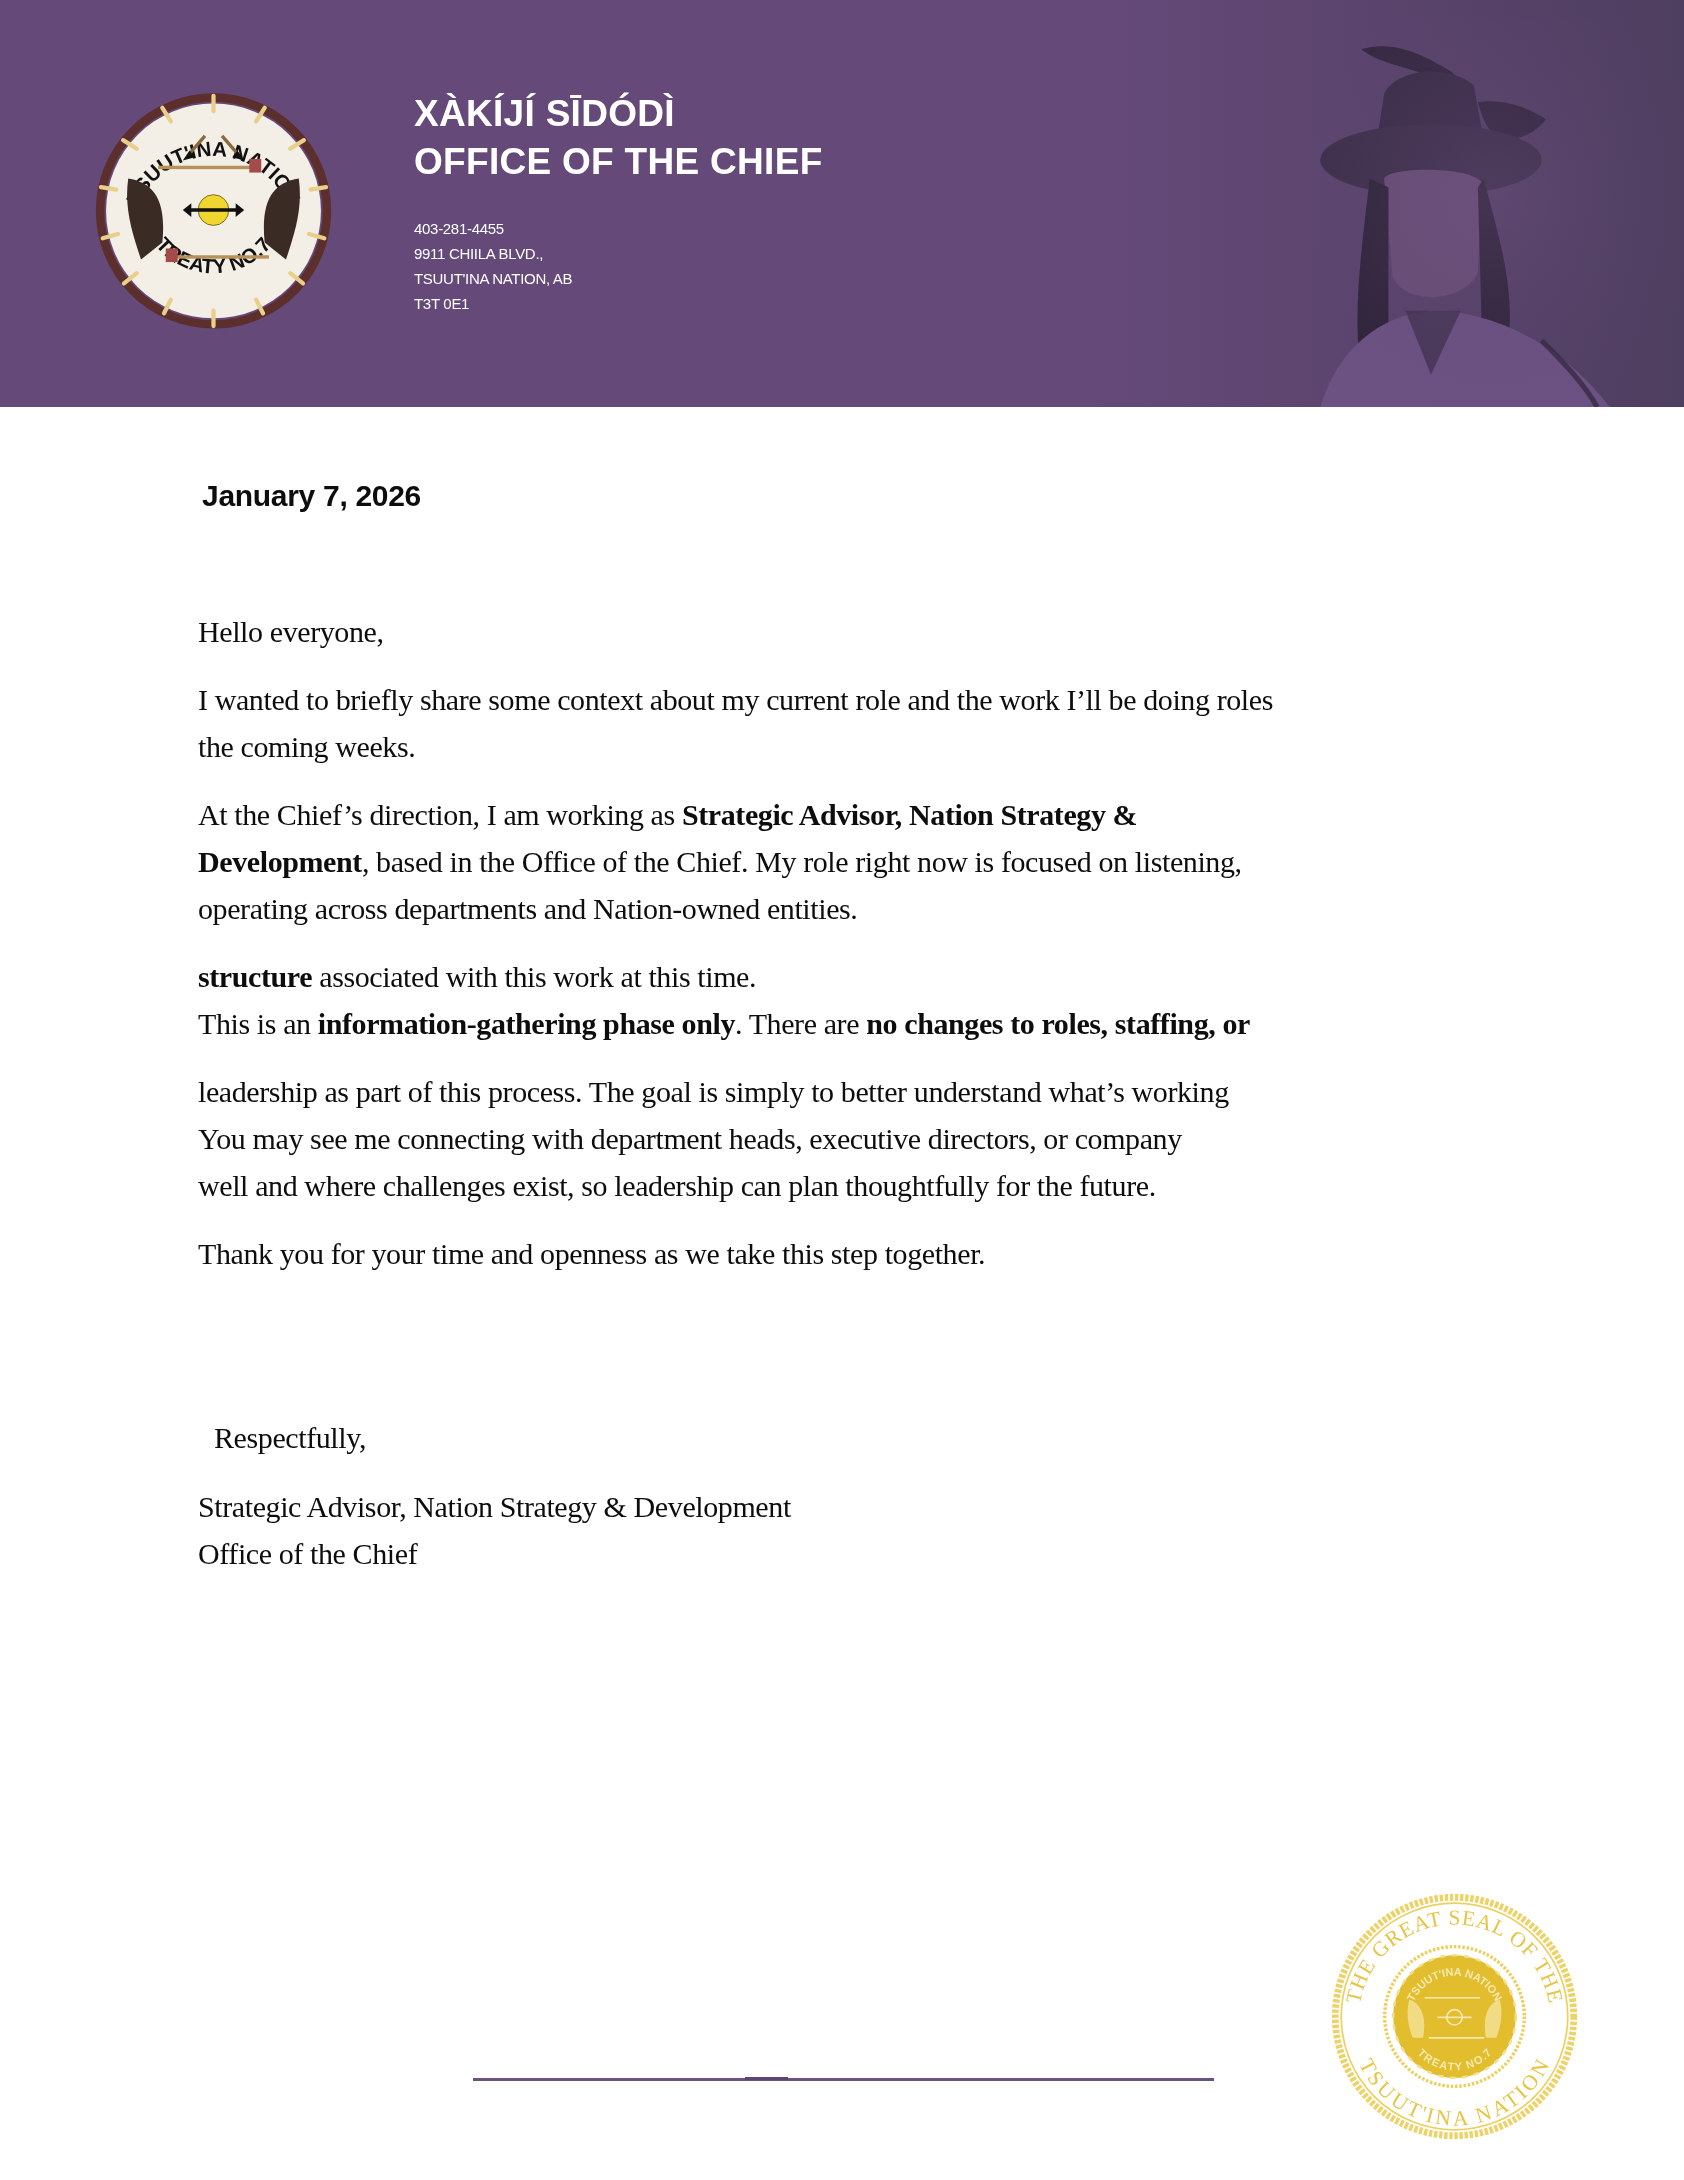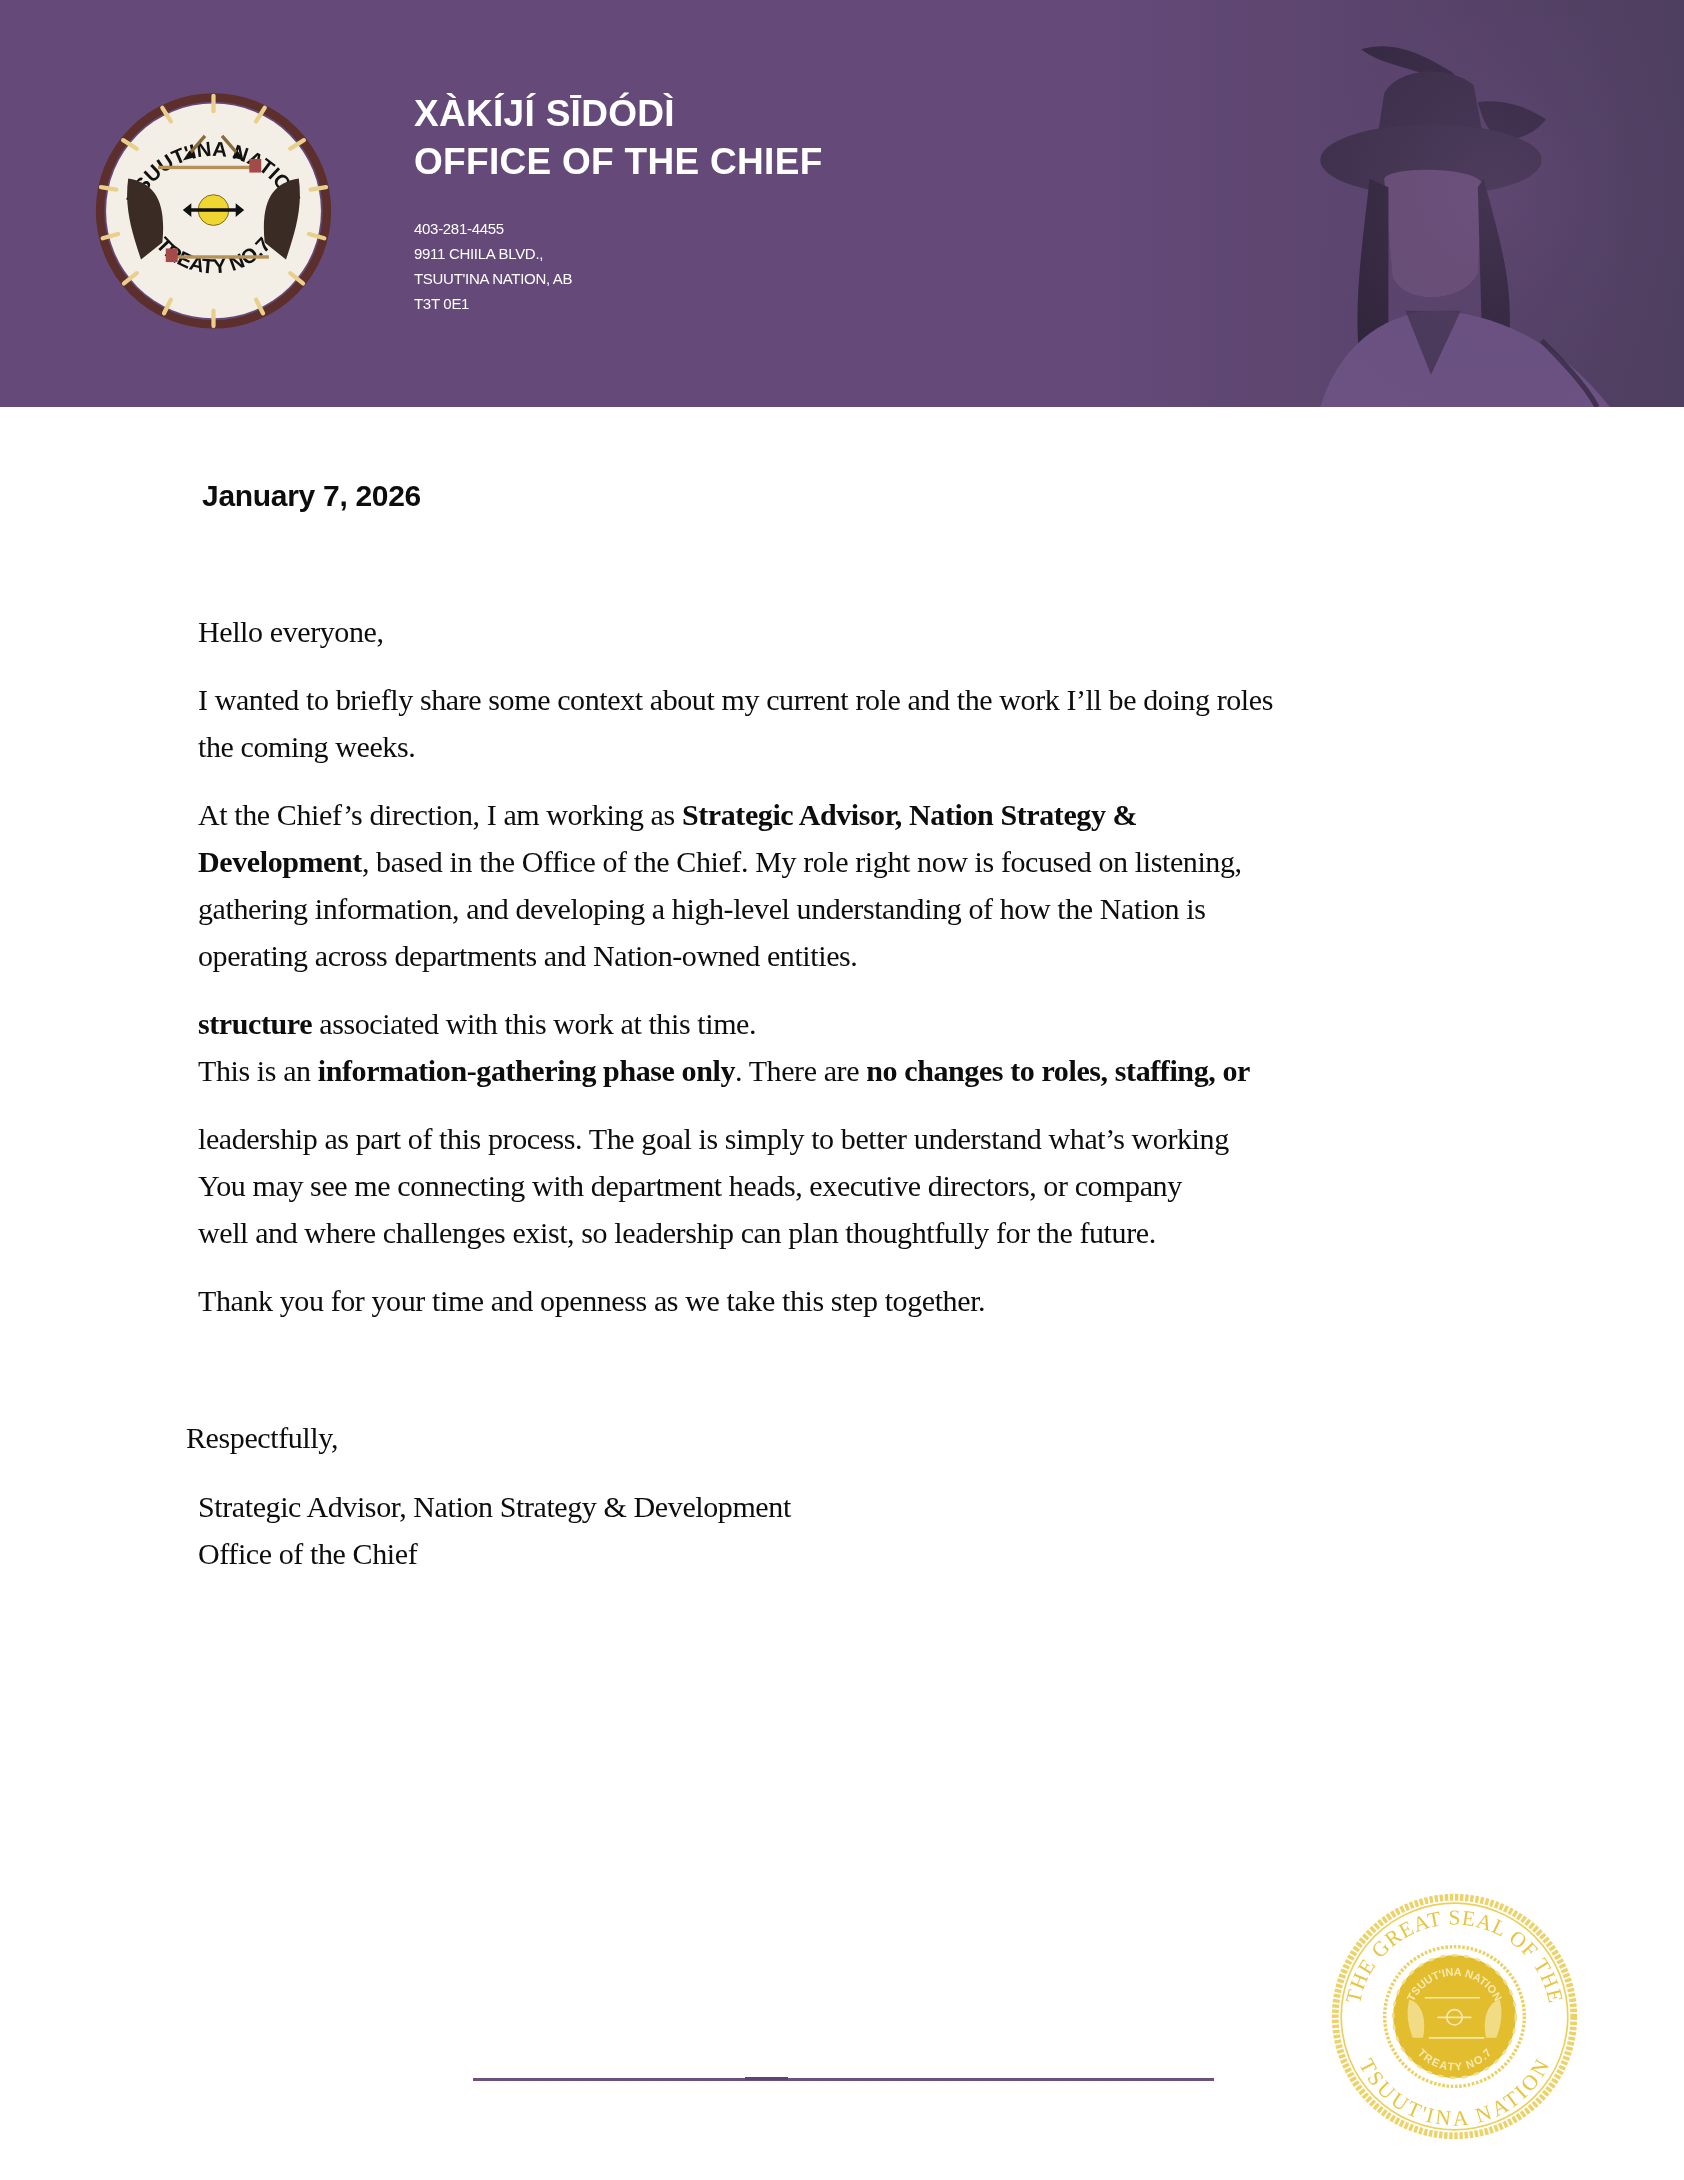--- a/index.html
+++ b/index.html
@@ -14,21 +14,21 @@
   .h-title { position: absolute; left: 414px; top: 90px; color: #ffffff; font-weight: bold; font-size: 37px; line-height: 48px; letter-spacing: 0.3px; }
   .h-contact { position: absolute; left: 414px; top: 216px; color: #ffffff; font-size: 15px; line-height: 25px; letter-spacing: -0.3px; }
   .h-contact div { white-space: nowrap; }
 
   
   .date { position: absolute; left: 202px; top: 479px; font-size: 30px; font-weight: bold; letter-spacing: -0.3px; }
   .body { position: absolute; left: 198px; top: 608px; width: 1312px; font-size: 30px; letter-spacing: -0.4px; }
   .para { margin: 0 0 21px 0; }
   .line { display: block; height: 47px; line-height: 47px; white-space: nowrap; font-family: Liberation Serif, serif; }
   .b { font-weight: bold; }
-  .closing { position: absolute; left: 186px; top: 1414px; font-size: 30px; letter-spacing: -0.4px; }
+  .closing { position: absolute; left: 214px; top: 1414px; font-size: 30px; letter-spacing: -0.4px; }
   .closing .line { height: 47px; line-height: 47px; }
   .sig { position: absolute; left: 198px; top: 1483px; font-size: 30px; letter-spacing: -0.4px; }
 
   
   .rule { position: absolute; left: 473px; top: 2078px; width: 741px; height: 2.6px; background: #6b5180; }
   .rule-accent { position: absolute; left: 745px; top: 2077px; width: 43px; height: 3.4px; background: #5d4472; }
   .seal { position: absolute; left: 1331px; top: 1893px; width: 247px; height: 247px; }
 </style>
 </head>
 <body>
@@ -135,21 +135,20 @@
     <span class="line">Hello everyone,</span>
   </div>
   <div id="paragraphs">
       <div class="para">
         <span class="line"><span>I wanted to briefly share some context about my current role and the work I’ll be doing roles</span></span>
         <span class="line"><span>the coming weeks.</span></span>
       </div>
       <div class="para">
         <span class="line"><span>At the Chief’s direction, I am working as </span><span class="b">Strategic Advisor, Nation Strategy &amp;</span></span>
         <span class="line"><span class="b">Development</span><span>, based in the Office of the Chief. My role right now is focused on listening,</span></span>
-        <span class="line"><span>gathering information, and developing a high-level understanding of how the Nation is</span></span>
         <span class="line"><span>operating across departments and Nation-owned entities.</span></span>
       </div>
       <div class="para">
         <span class="line"><span class="b">structure</span><span> associated with this work at this time.</span></span>
         <span class="line"><span>This is an </span><span class="b">information-gathering phase only</span><span>. There are </span><span class="b">no changes to roles, staffing, or</span></span>
       </div>
       <div class="para">
         <span class="line"><span>leadership as part of this process. The goal is simply to better understand what’s working</span></span>
         <span class="line"><span>You may see me connecting with department heads, executive directors, or company</span></span>
         <span class="line"><span>well and where challenges exist, so leadership can plan thoughtfully for the future.</span></span>

